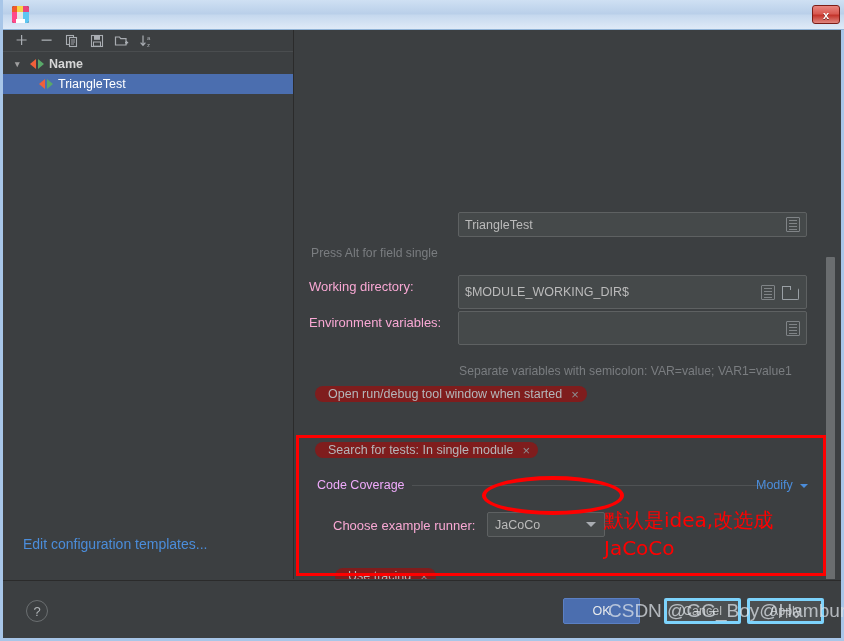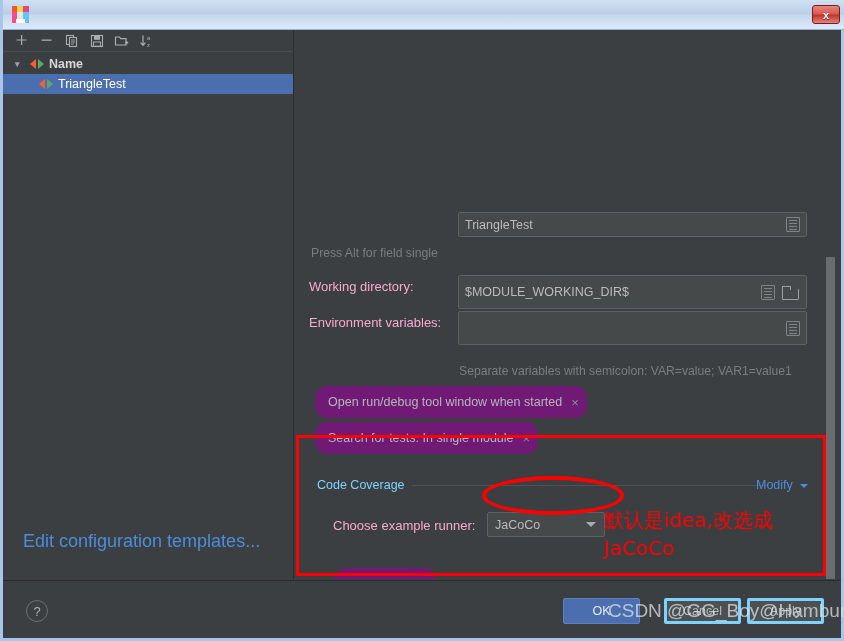--- a/index.html
+++ b/index.html
@@ -89,21 +89,21 @@
     border-top: 5.5px solid transparent; border-bottom: 5.5px solid transparent;
     border-right: 6px solid #f0603a;
   }
   .junit-ico::after {
     content:''; position:absolute; right:0; top:0;
     border-top: 5.5px solid transparent; border-bottom: 5.5px solid transparent;
     border-left: 6px solid #59a869;
   }
   .edit-templates {
     position: absolute; left: 20px; bottom: 27px;
-    color: #4b8ddb; font-size: 18px; cursor: pointer;
+    color: #4b8ddb; font-size: 14px; cursor: pointer;
   }
 
   
   .right-pane {
     position: absolute; left: 292px; top: 0; width: 546px; height: 549px;
     background: #3c3f41; overflow: hidden;
   }
 
   .row { position: absolute; display: flex; align-items: center; }
   .lbl { color: #f9a8d4; font-size: 13px; white-space: nowrap; }
@@ -177,28 +177,28 @@
     border-style: dashed;
   }
   .gear::after{
     content:''; position:absolute; left:4.5px; top:4.5px; width:5px; height:5px;
     border:1.5px solid #9aa0a5; border-radius:50%;
   }
   .link { color: #4b8ddb; font-size: 12.5px; cursor: pointer; }
 
   .chip {
     display: inline-flex; align-items: center;
-    height: 32px; border-radius: 12px; background: #701a75;
+    height: 16px; border-radius: 12px; background: #7f1d1d;
     color: #b4b7ba; font-size: 12.5px; padding: 0 8px 0 13px; cursor: pointer;
   }
   .chip .x { margin-left: 9px; color: #8d9093; font-size: 13px; line-height: 1; cursor:pointer;}
 
   
   .section-title {
-    position: absolute; color: #7dd3fc; font-size: 12.5px;
+    position: absolute; color: #f0abfc; font-size: 12.5px;
   }
   .section-line {
     position: absolute; height: 1px; background: #4f5254;
   }
   .modify {
     position: absolute; color: #4b8ddb; font-size: 12.5px; cursor: pointer;
   }
   .modify .dc {
     display:inline-block; margin-left: 7px;
     width:0;height:0;border-left:4px solid transparent;border-right:4px solid transparent;
@@ -393,21 +393,21 @@
       <div class="input" style="position:absolute;left:163px;top:281px;width:349px;">
         <span class="val"></span>
         <span class="field-ico"></span>
       </div>
       <div class="hint" style="position:absolute;left:164px;top:309px;margin-top:25px;">Separate variables with semicolon: VAR=value; VAR1=value1</div>
 
       <div class="chip" style="position:absolute;left:20px;top:356px;">
         <span>Open run/debug tool window when started</span>
         <span class="x">×</span>
       </div>
-      <div class="chip" style="position:absolute;left:20px;top:392px;">
+      <div class="chip" style="position:absolute;left:20px;top:412px;">
         <span>Search for tests: In single module</span>
         <span class="x">×</span>
       </div>
 
       <div class="section-title" style="left:22px;top:448px;">Code Coverage</div>
       <div class="section-line" style="left:117px;top:455px;width:356px;"></div>
       <div class="modify" style="left:461px;top:448px;">
         <span>Modify</span><span class="dc"></span>
       </div>
 

